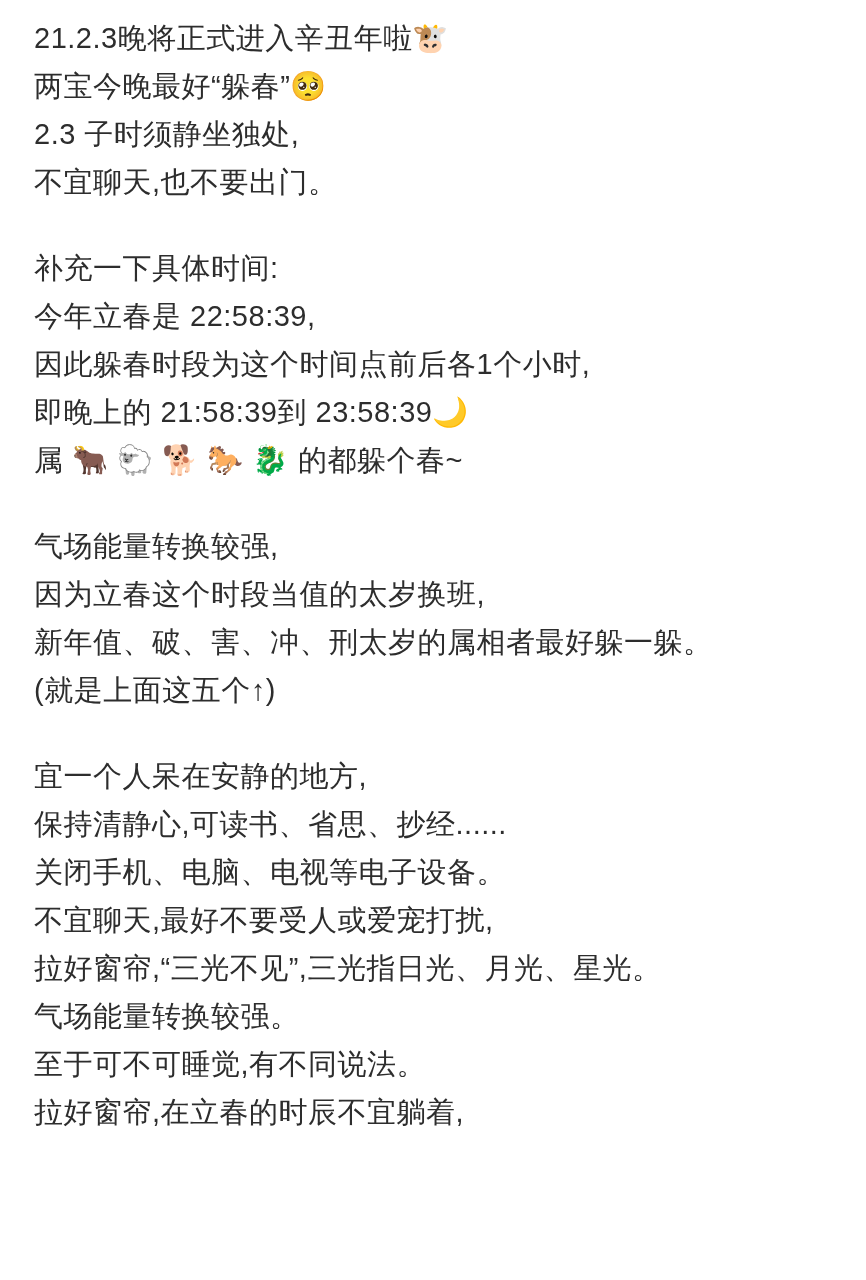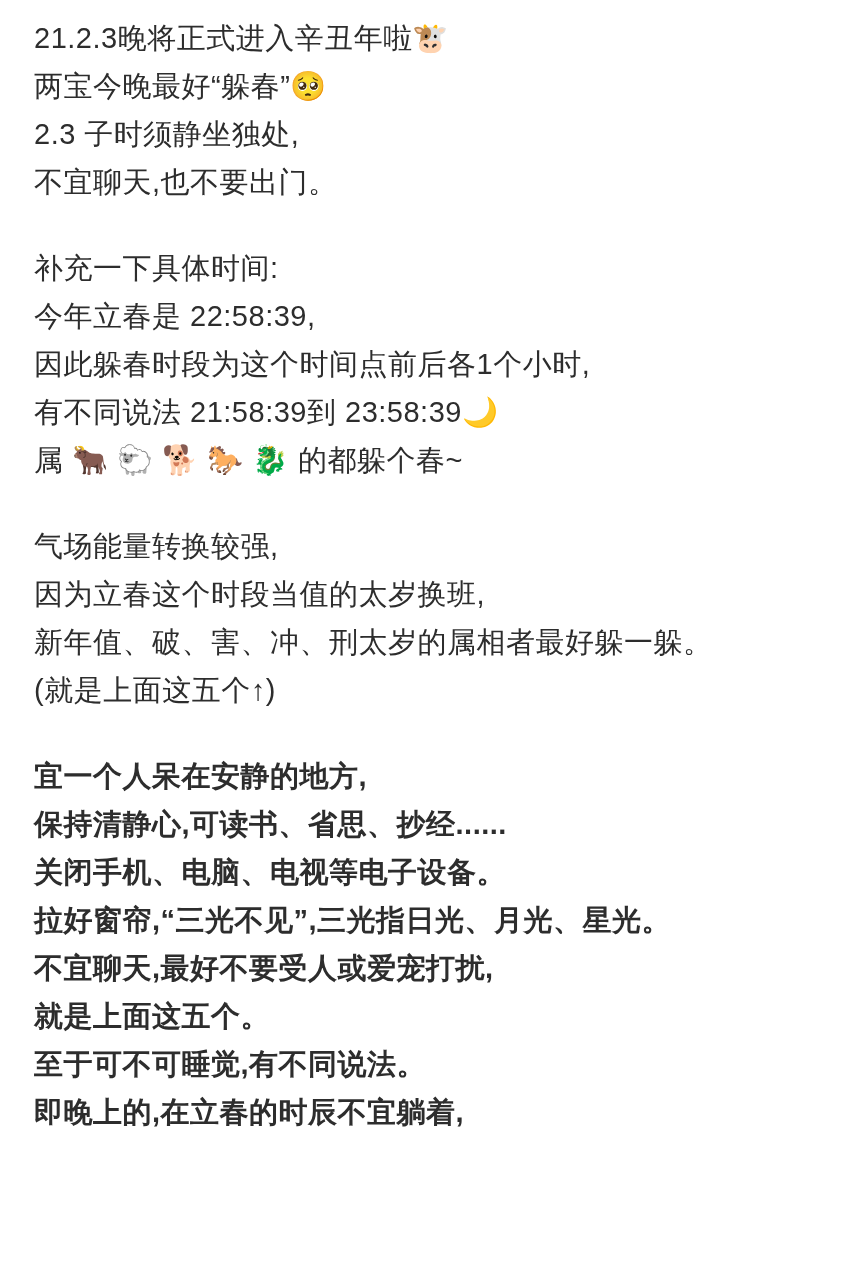--- a/index.html
+++ b/index.html
@@ -19,21 +19,20 @@
     width: 866px;
     height: 1073px;
     padding: 14px 28px 8px 34px;
     background: #ffffff;
   }
   .block {
     margin: 0 0 38px 0;
   }
   .block:last-child {
     margin-bottom: 16px;
-    font-weight: bold;
   }
   .line {
     font-size: 29px;
     line-height: 48px;
     letter-spacing: 0.5px;
     color: #2d2d2d;
     white-space: pre-wrap;
     word-break: break-all;
   }
 </style>
@@ -46,35 +45,35 @@
     <div class="line">21.2.3晚将正式进入辛丑年啦🐮</div>
     <div class="line">两宝今晚最好“躲春”🥺</div>
     <div class="line">2.3 子时须静坐独处,</div>
     <div class="line">不宜聊天,也不要出门。</div>
   </div>
 
   <div class="block">
     <div class="line">补充一下具体时间:</div>
     <div class="line">今年立春是 22:58:39,</div>
     <div class="line">因此躲春时段为这个时间点前后各1个小时,</div>
-    <div class="line">有不同说法 21:58:39到 23:58:39🌙</div>
+    <div class="line">即晚上的 21:58:39到 23:58:39🌙</div>
     <div class="line">属 🐂 🐑 🐕 🐎 🐉 的都躲个春~</div>
   </div>
 
   <div class="block">
     <div class="line">气场能量转换较强,</div>
     <div class="line">因为立春这个时段当值的太岁换班,</div>
     <div class="line">新年值、破、害、冲、刑太岁的属相者最好躲一躲。</div>
     <div class="line">(就是上面这五个↑)</div>
   </div>
 
   <div class="block">
     <div class="line">宜一个人呆在安静的地方,</div>
     <div class="line">保持清静心,可读书、省思、抄经......</div>
     <div class="line">关闭手机、电脑、电视等电子设备。</div>
+    <div class="line">不宜聊天,最好不要受人或爱宠打扰,</div>
     <div class="line">拉好窗帘,“三光不见”,三光指日光、月光、星光。</div>
-    <div class="line">不宜聊天,最好不要受人或爱宠打扰,</div>
-    <div class="line">就是上面这五个。</div>
+    <div class="line">气场能量转换较强。</div>
     <div class="line">至于可不可睡觉,有不同说法。</div>
-    <div class="line">即晚上的,在立春的时辰不宜躺着,</div>
+    <div class="line">拉好窗帘,在立春的时辰不宜躺着,</div>
   </div>
 
 </div>
 
 </body></html>

